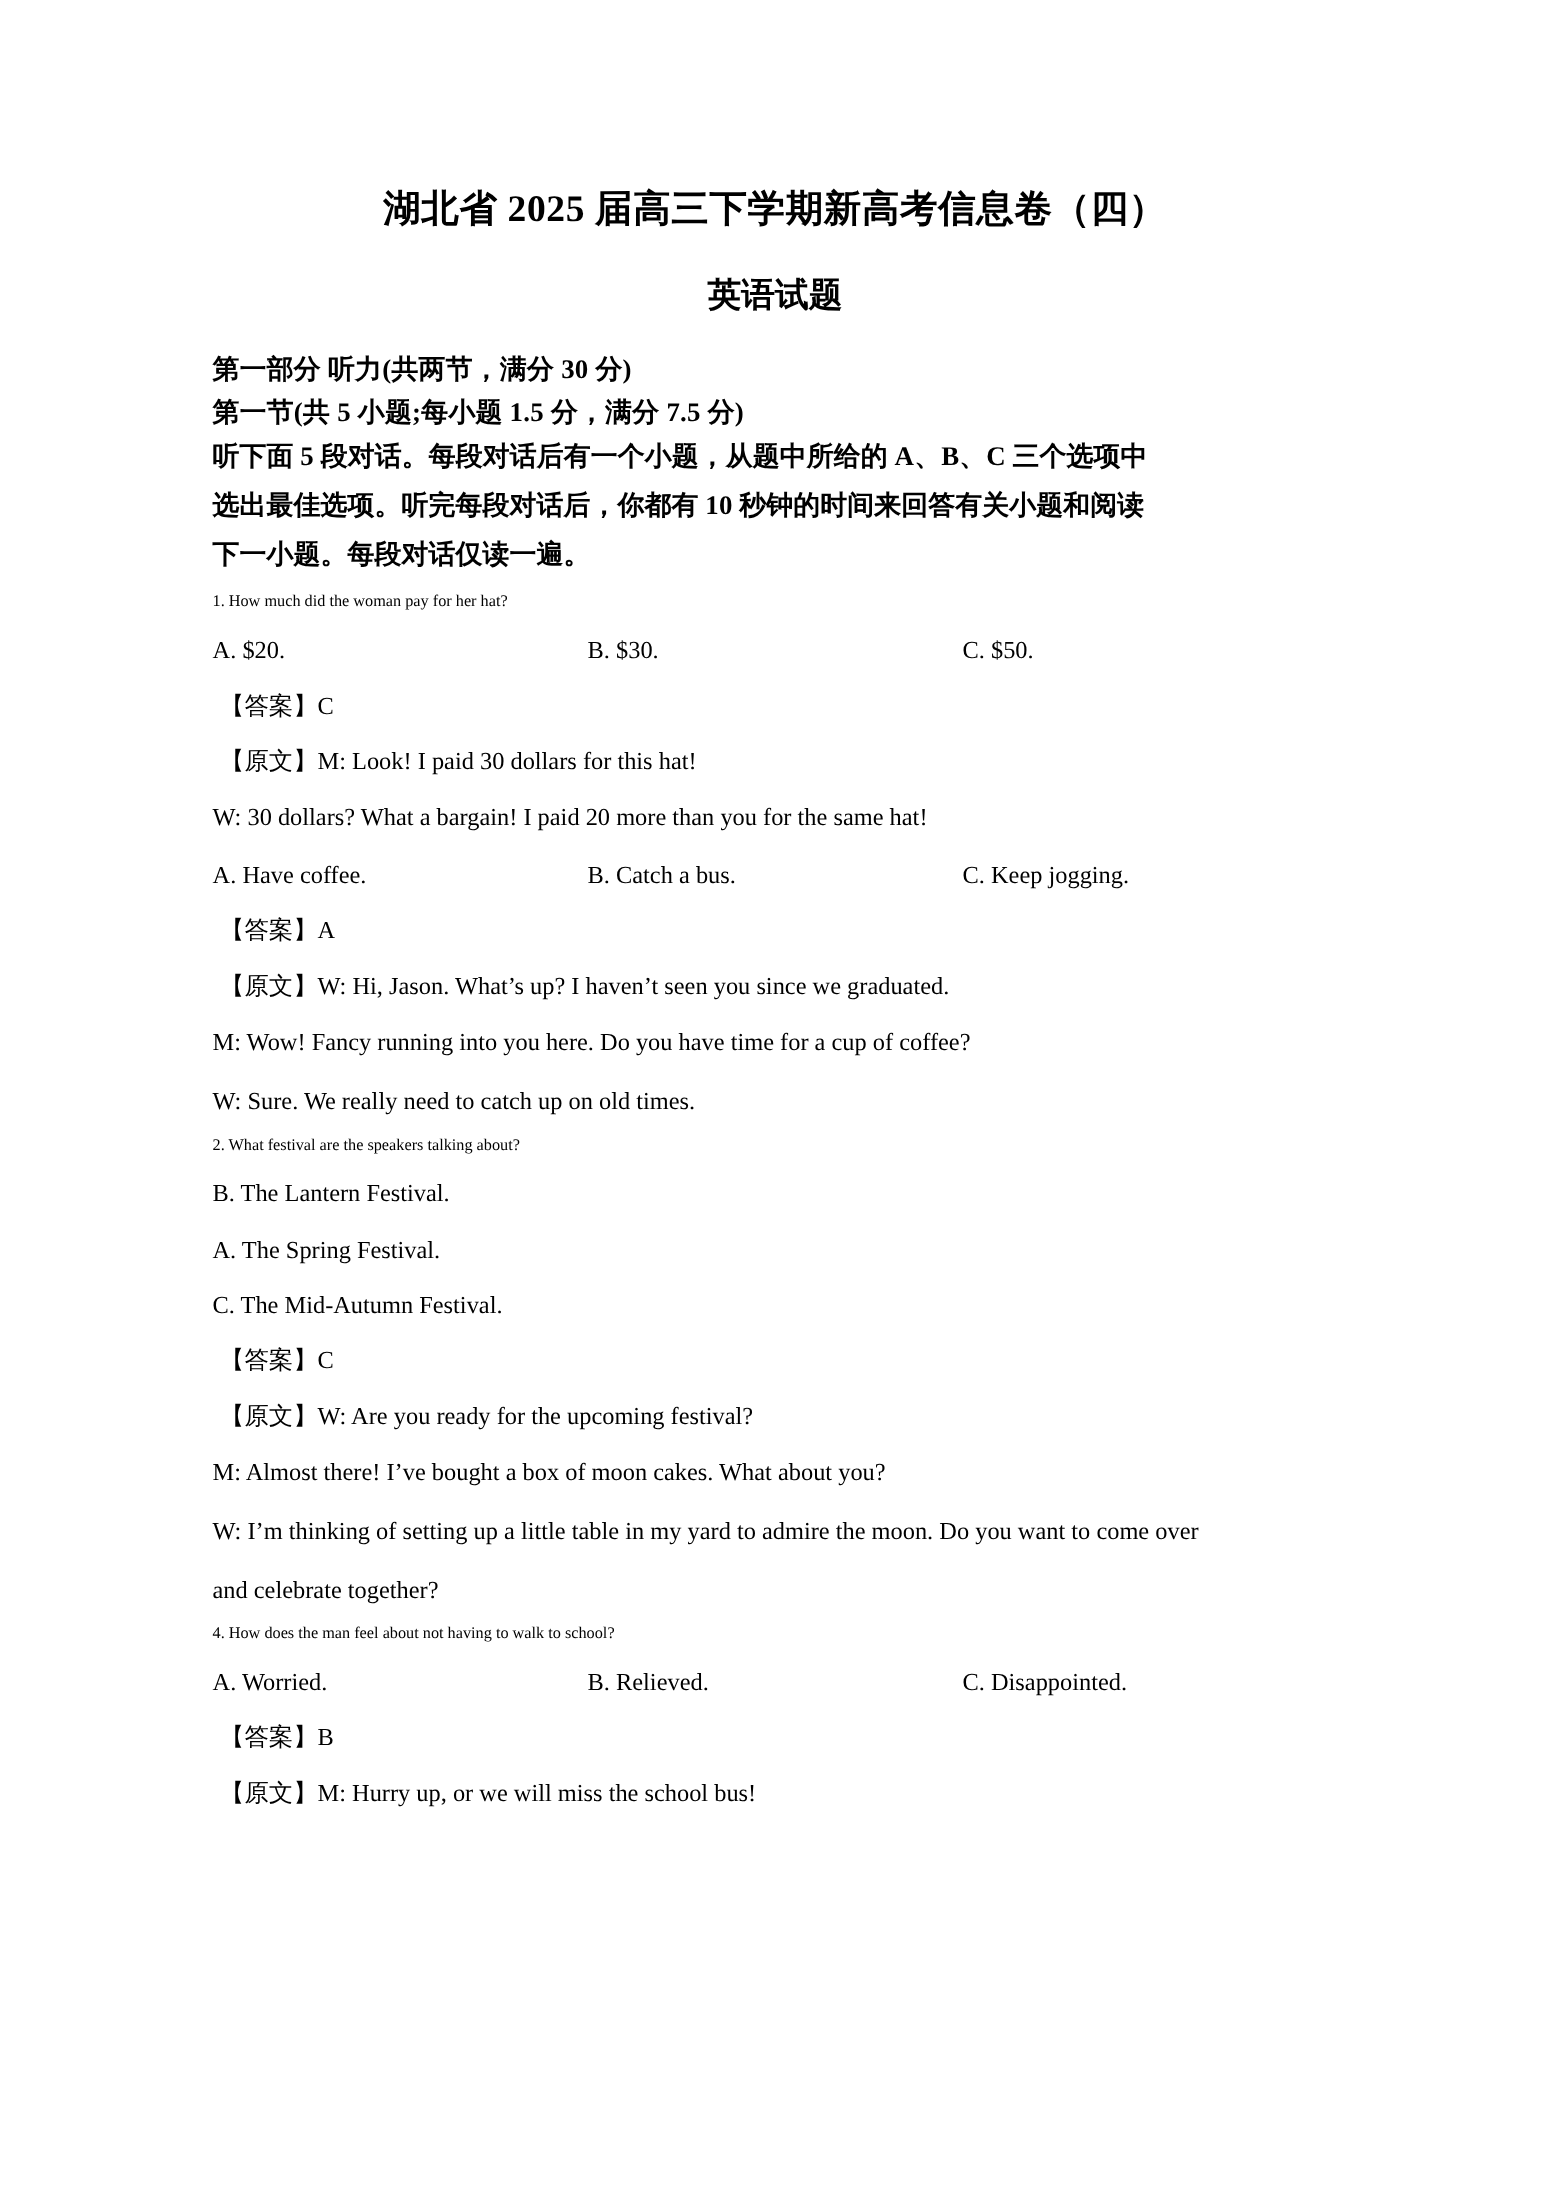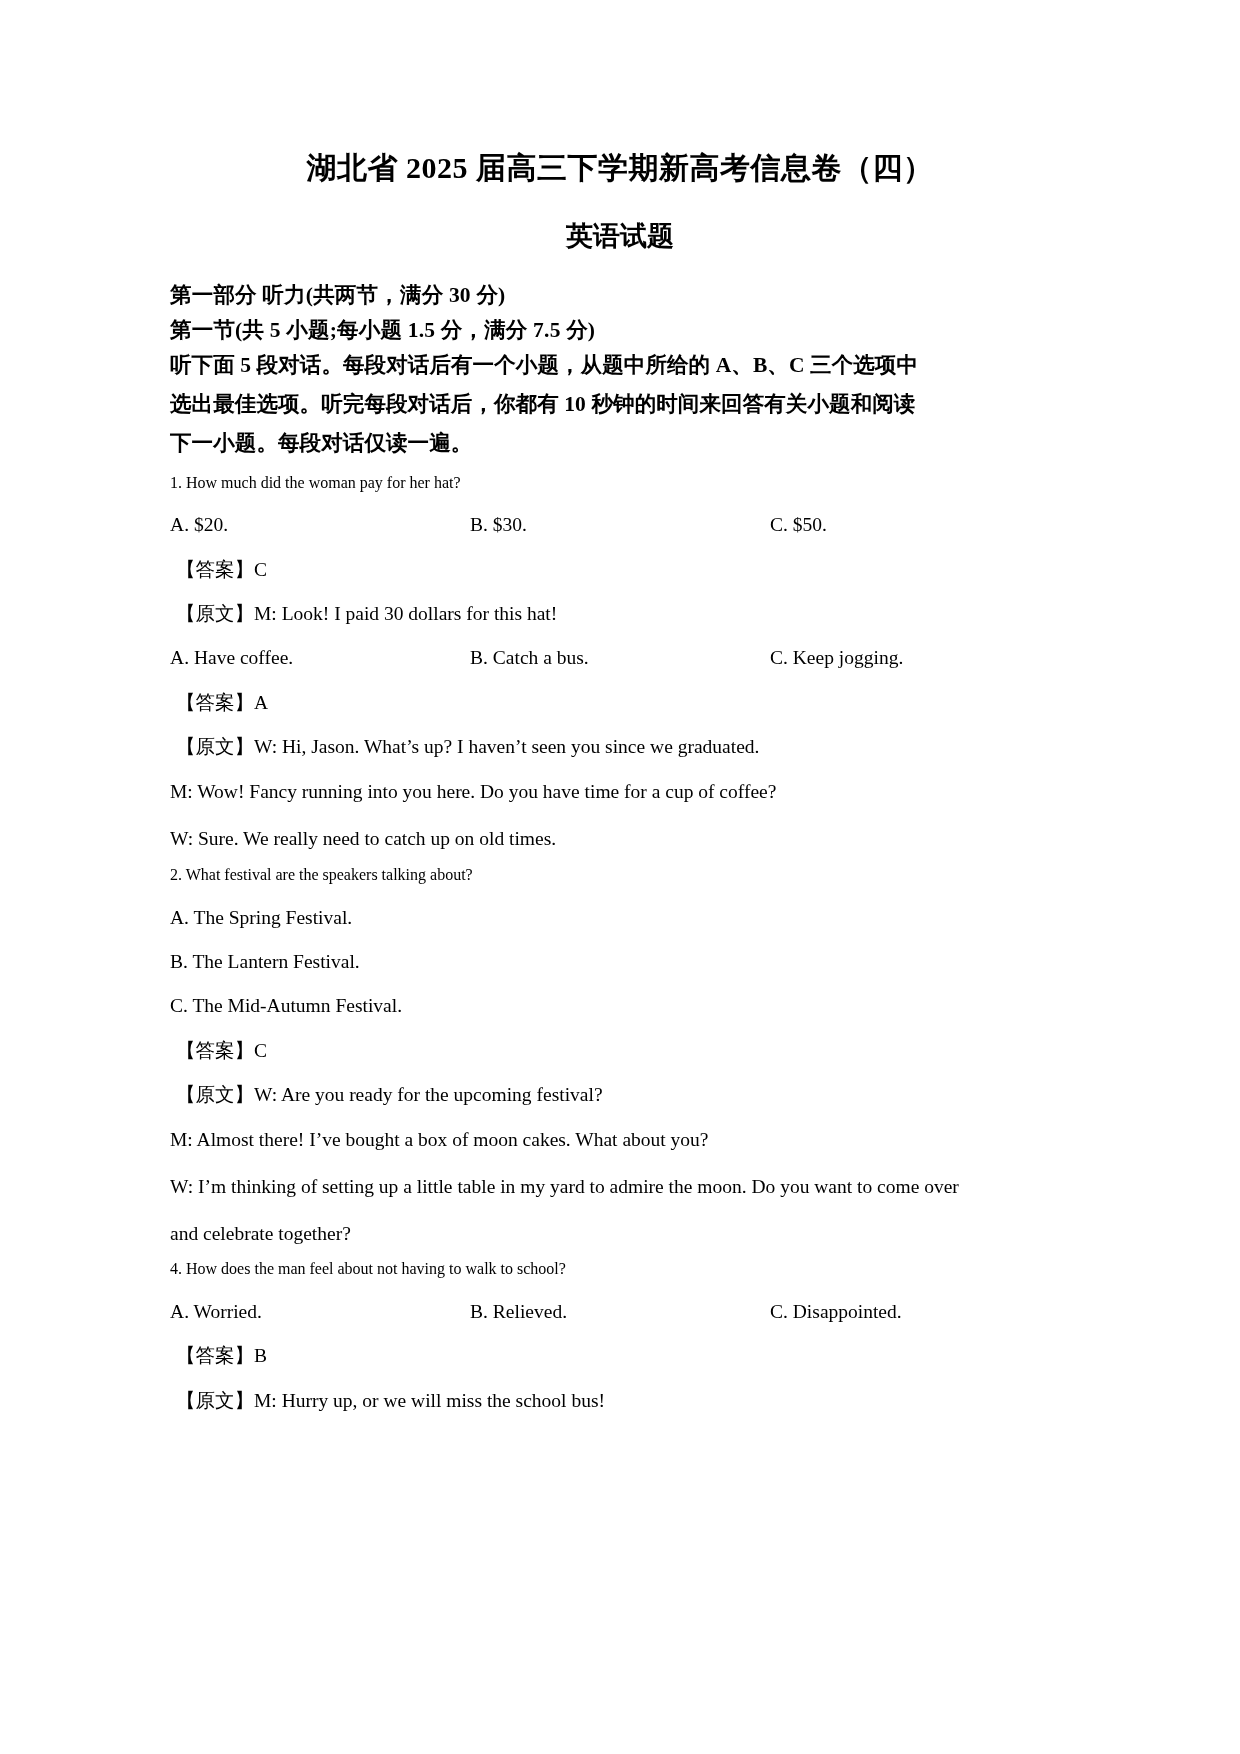--- a/index.html
+++ b/index.html
@@ -45,21 +45,21 @@
   }
   .instruction {
     font-size: 21.5px;
     font-weight: bold;
     line-height: 1.62;
     margin: 0 0 4px 0;
     text-align: justify;
     letter-spacing: 0.1px;
   }
   .q-stem {
-    font-size: 16px;
+    font-size: 13px;
     line-height: 1.3;
     margin: 12px 0 0 0;
   }
   .opt-row {
     display: flex;
     font-size: 19.5px;
     margin: 19px 0 0 0;
     line-height: 1.3;
     justify-content: flex-end;
   }
@@ -111,38 +111,39 @@
 
   <div>
     <p class="q-stem">1. How much did the woman pay for her hat?</p>
     <div class="opt-row">
       <span class="opt">A. $20.</span>
       <span class="opt">B. $30.</span>
       <span class="opt">C. $50.</span>
     </div>
     <p class="answer-line"><span class="bracket">【答案】</span><span>C</span></p>
     <p class="script-line"><span class="bracket">【原文】</span><span>M: Look! I paid 30 dollars for this hat!</span></p>
+    <p class="dialog-line">W: 30 dollars? What a bargain! I paid 20 more than you for the same hat!</p>
   </div>
 
   <div>
     <div class="opt-row">
       <span class="opt">A. Have coffee.</span>
       <span class="opt">B. Catch a bus.</span>
       <span class="opt">C. Keep jogging.</span>
     </div>
     <p class="answer-line"><span class="bracket">【答案】</span><span>A</span></p>
     <p class="script-line"><span class="bracket">【原文】</span><span>W: Hi, Jason. What’s up? I haven’t seen you since we graduated.</span></p>
     <p class="dialog-line">M: Wow! Fancy running into you here. Do you have time for a cup of coffee?</p>
     <p class="dialog-line">W: Sure. We really need to catch up on old times.</p>
   </div>
 
   <div>
     <p class="q-stem">2. What festival are the speakers talking about?</p>
+    <p class="opt-stack">B. The Lantern Festival.</p>
     <p class="opt-stack">A. The Spring Festival.</p>
-    <p class="opt-stack">B. The Lantern Festival.</p>
     <p class="opt-stack">C. The Mid-Autumn Festival.</p>
     <p class="answer-line"><span class="bracket">【答案】</span><span>C</span></p>
     <p class="script-line"><span class="bracket">【原文】</span><span>W: Are you ready for the upcoming festival?</span></p>
     <p class="dialog-line">M: Almost there! I’ve bought a box of moon cakes. What about you?</p>
     <p class="dialog-line">W: I’m thinking of setting up a little table in my yard to admire the moon. Do you want to come over</p>
     <p class="dialog-line wrap">and celebrate together?</p>
   </div>
 
   <div>
     <p class="q-stem">4. How does the man feel about not having to walk to school?</p>

